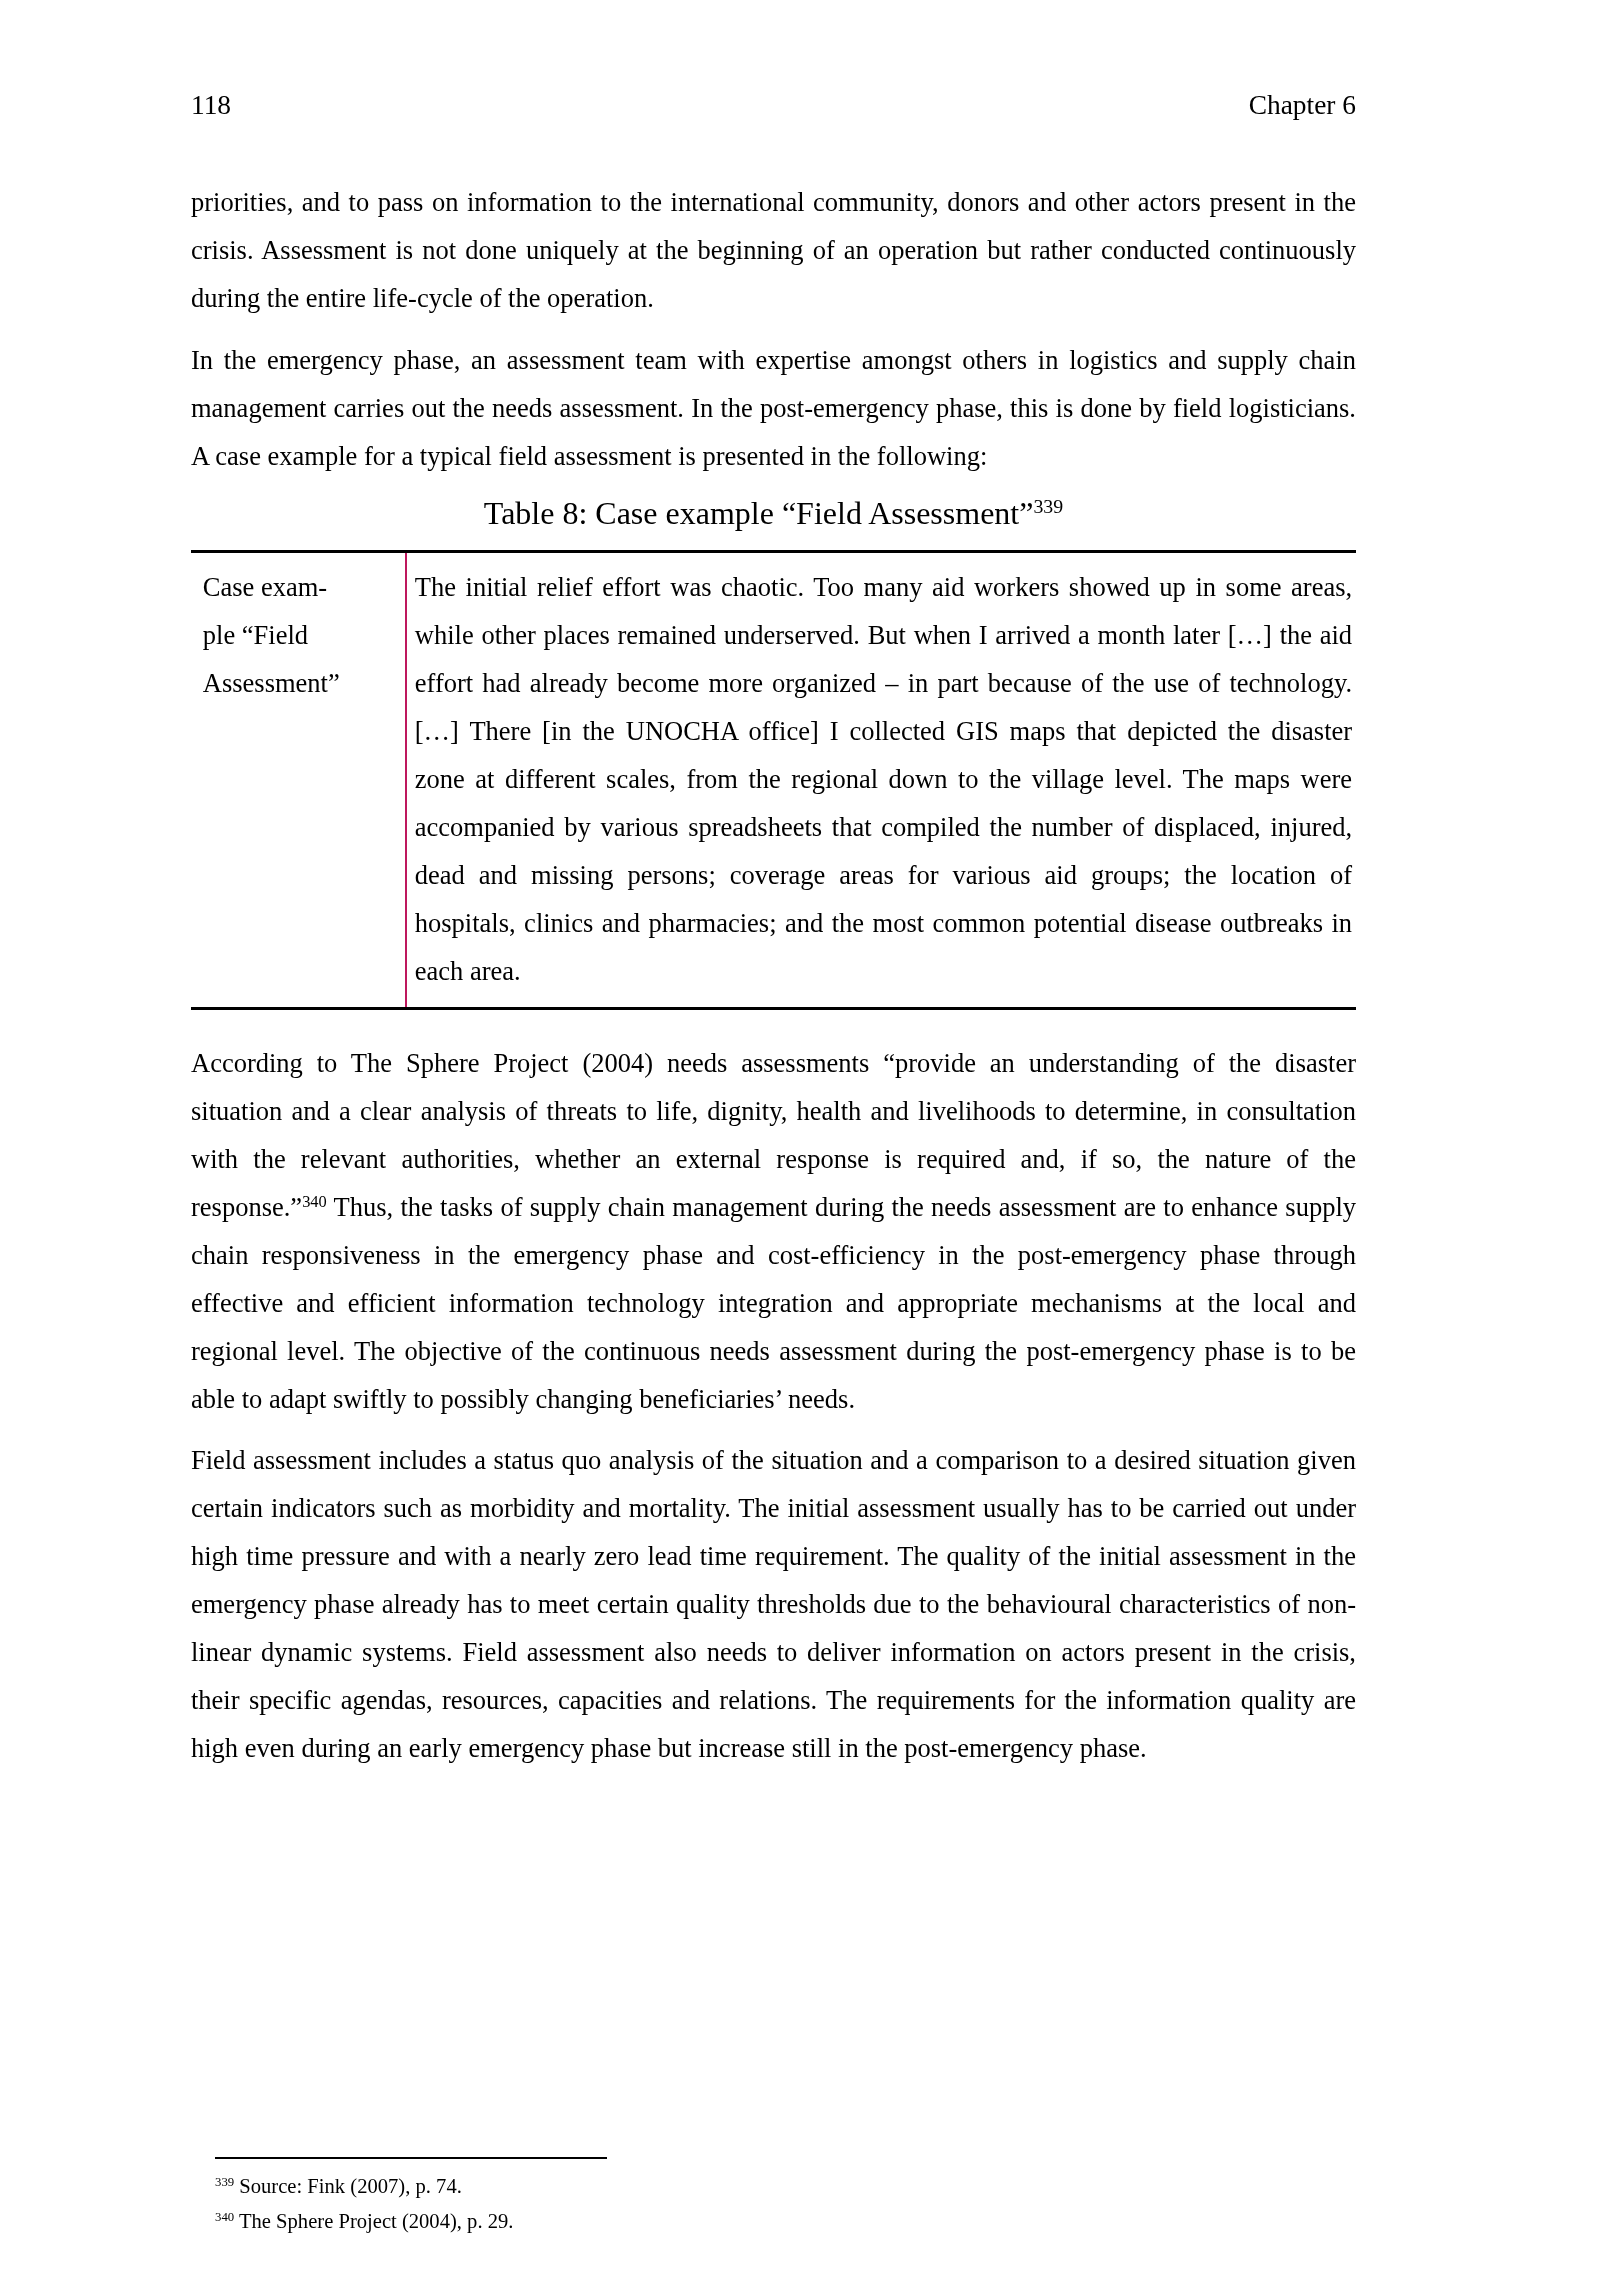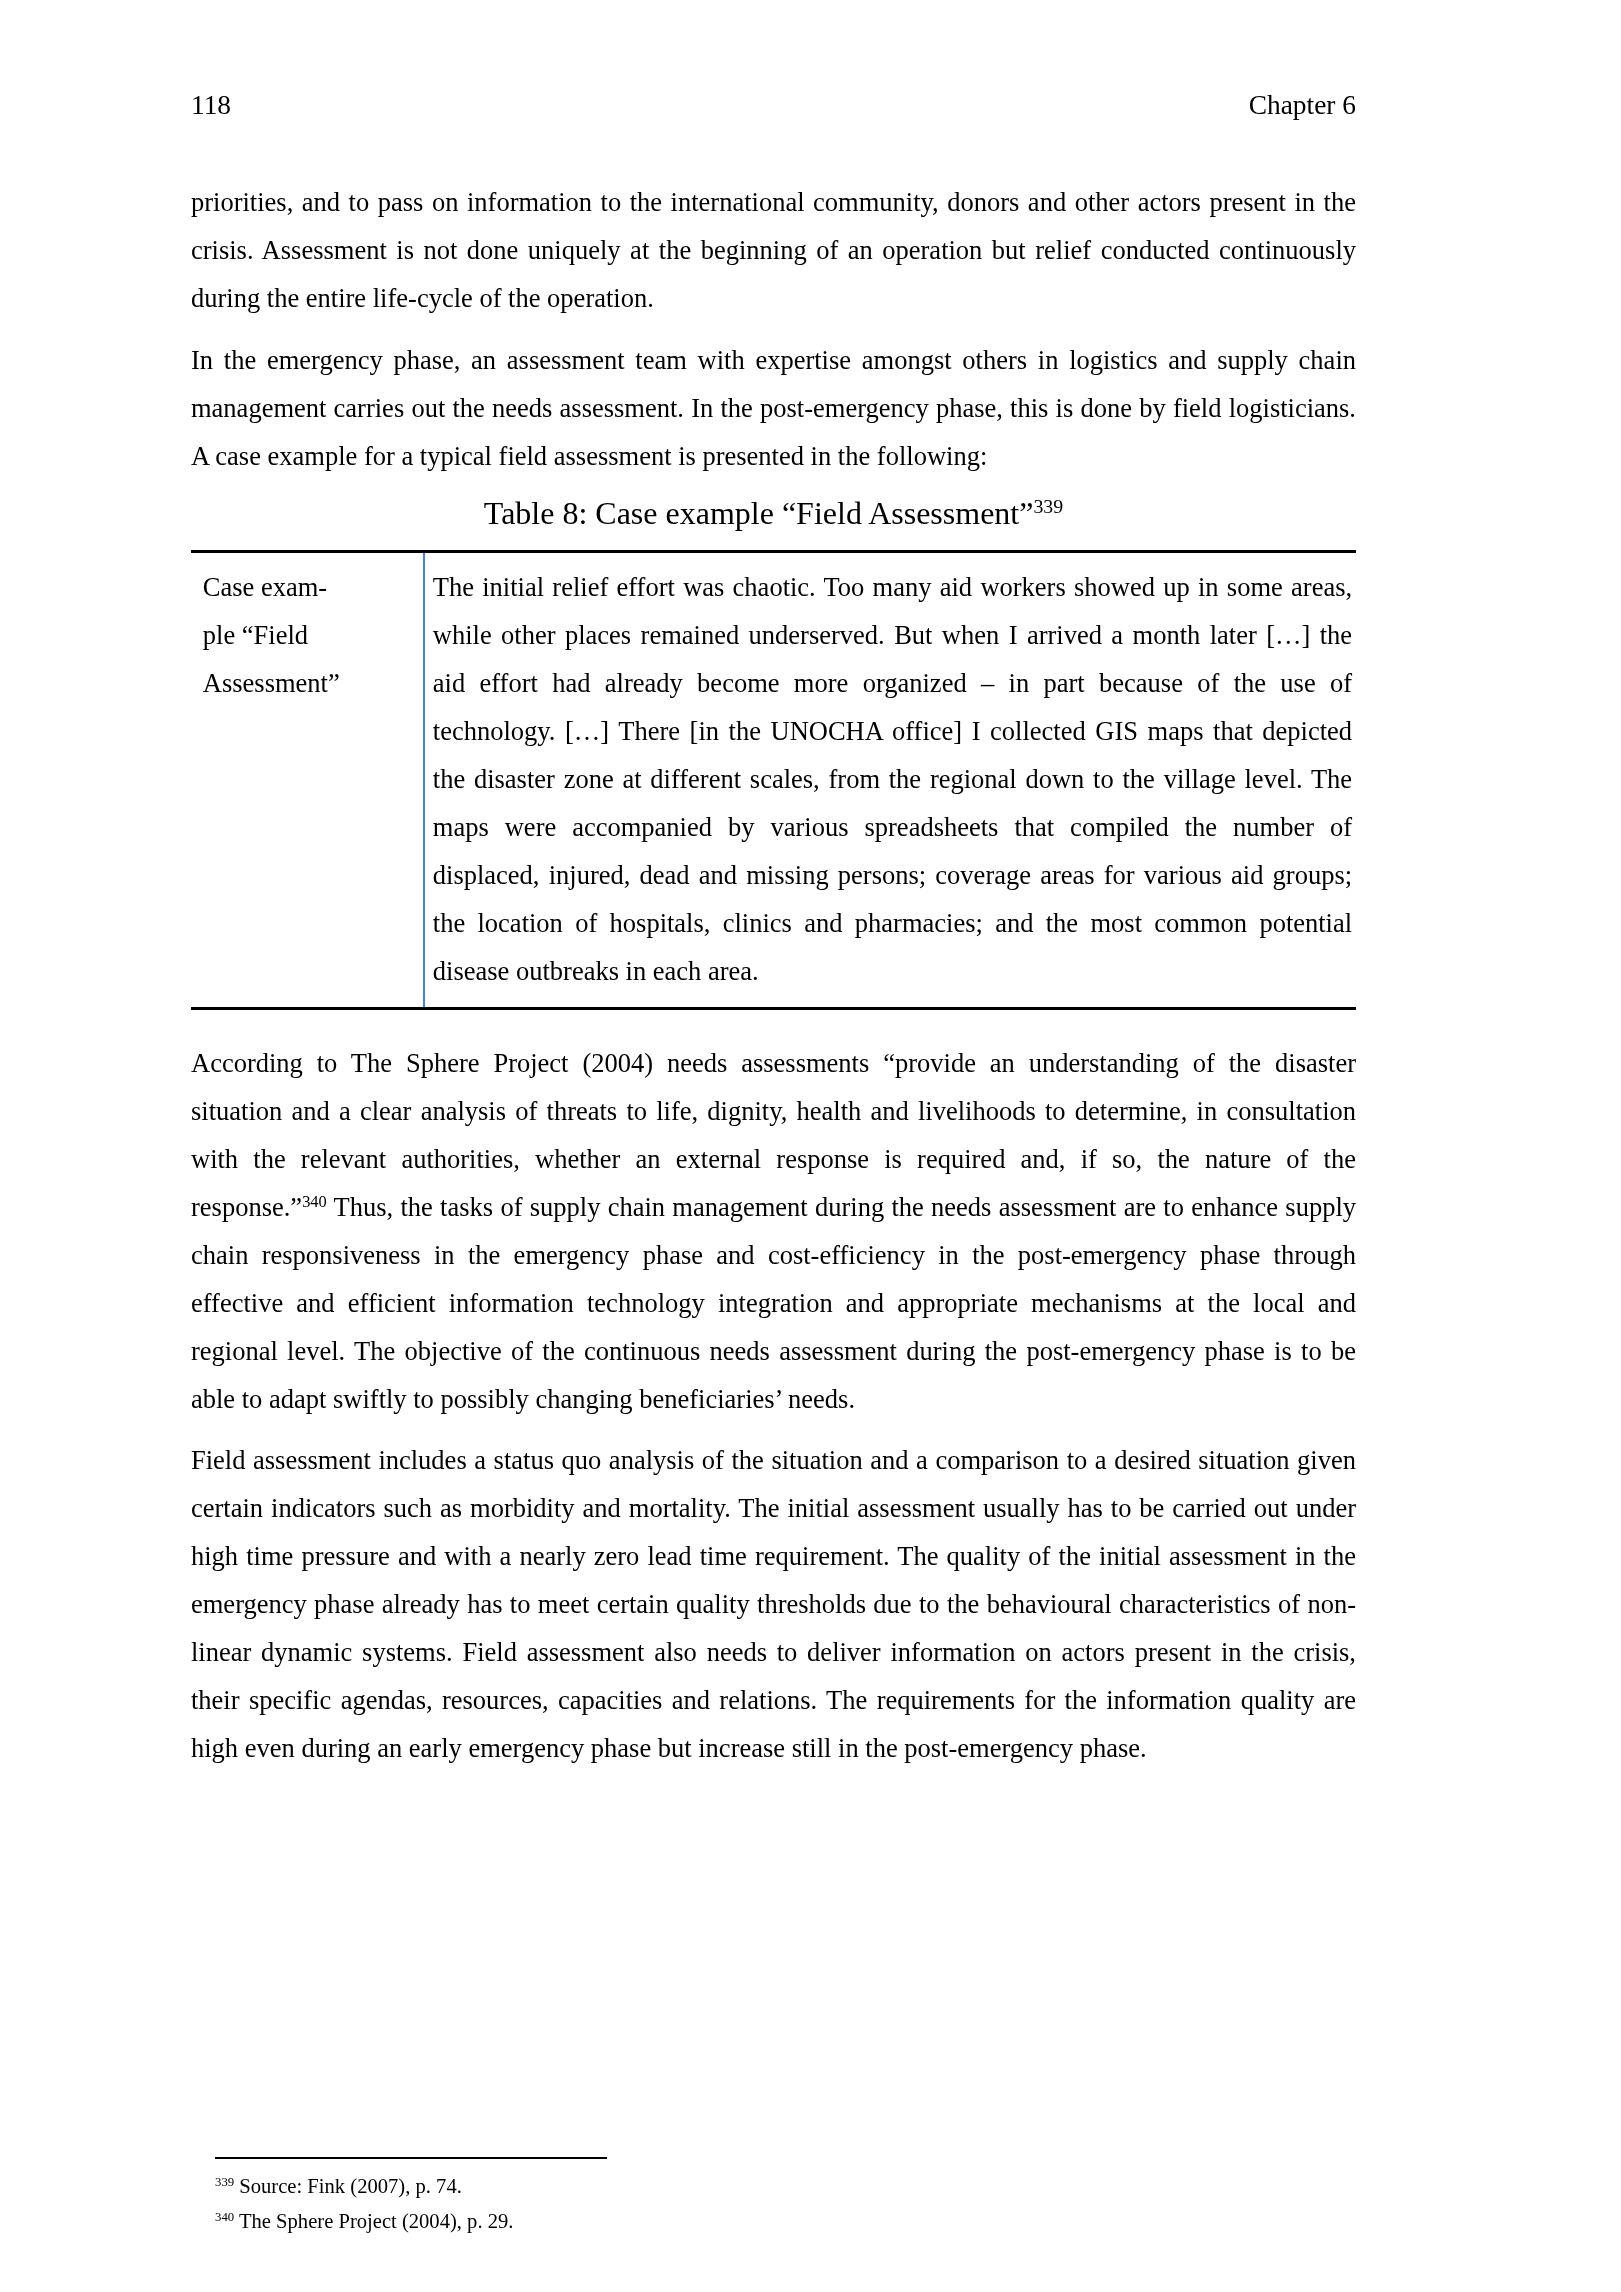--- a/index.html
+++ b/index.html
@@ -47,23 +47,23 @@
   }
   table.case-table td {
     vertical-align: top;
     font-size: 26.5px;
     line-height: 48px;
     padding-top: 9.8px;
     padding-bottom: 11.8px;
   }
   td.cell-left {
     width: 196px;
-    border-right: 2px solid #3b82f6;
+    border-right: 2px solid #be185d;
     padding-left: 11.8px;
-    padding-right: 24px;
+    padding-right: 6px;
     white-space: pre-line;
   }
   td.cell-right {
     padding-left: 8px;
     padding-right: 3.9px;
     text-align: justify;
   }
   sup.fn-ref {
     font-size: 0.62em;
     line-height: 0;
@@ -92,21 +92,21 @@
 
 <div class="page">
 
   <header class="page-header">
     <span>118</span>
     <span>Chapter 6</span>
   </header>
 
   <main>
 
-    <p class="body-par">priorities, and to pass on information to the international community, donors and other actors present in the crisis. Assessment is not done uniquely at the beginning of an operation but relief conducted continuously during the entire life-cycle of the operation.</p>
+    <p class="body-par">priorities, and to pass on information to the international community, donors and other actors present in the crisis. Assessment is not done uniquely at the beginning of an operation but rather conducted continuously during the entire life-cycle of the operation.</p>
 
     <p class="body-par">In the emergency phase, an assessment team with expertise amongst others in logistics and supply chain management carries out the needs assessment. In the post-emergency phase, this is done by field logisticians. A case example for a typical field assessment is presented in the following:</p>
 
     <div class="table-caption">
       <span>Table 8: Case example “Field Assessment”</span><sup class="fn-ref">339</sup>
     </div>
 
     <table class="case-table">
       <tbody>
         <tr>

